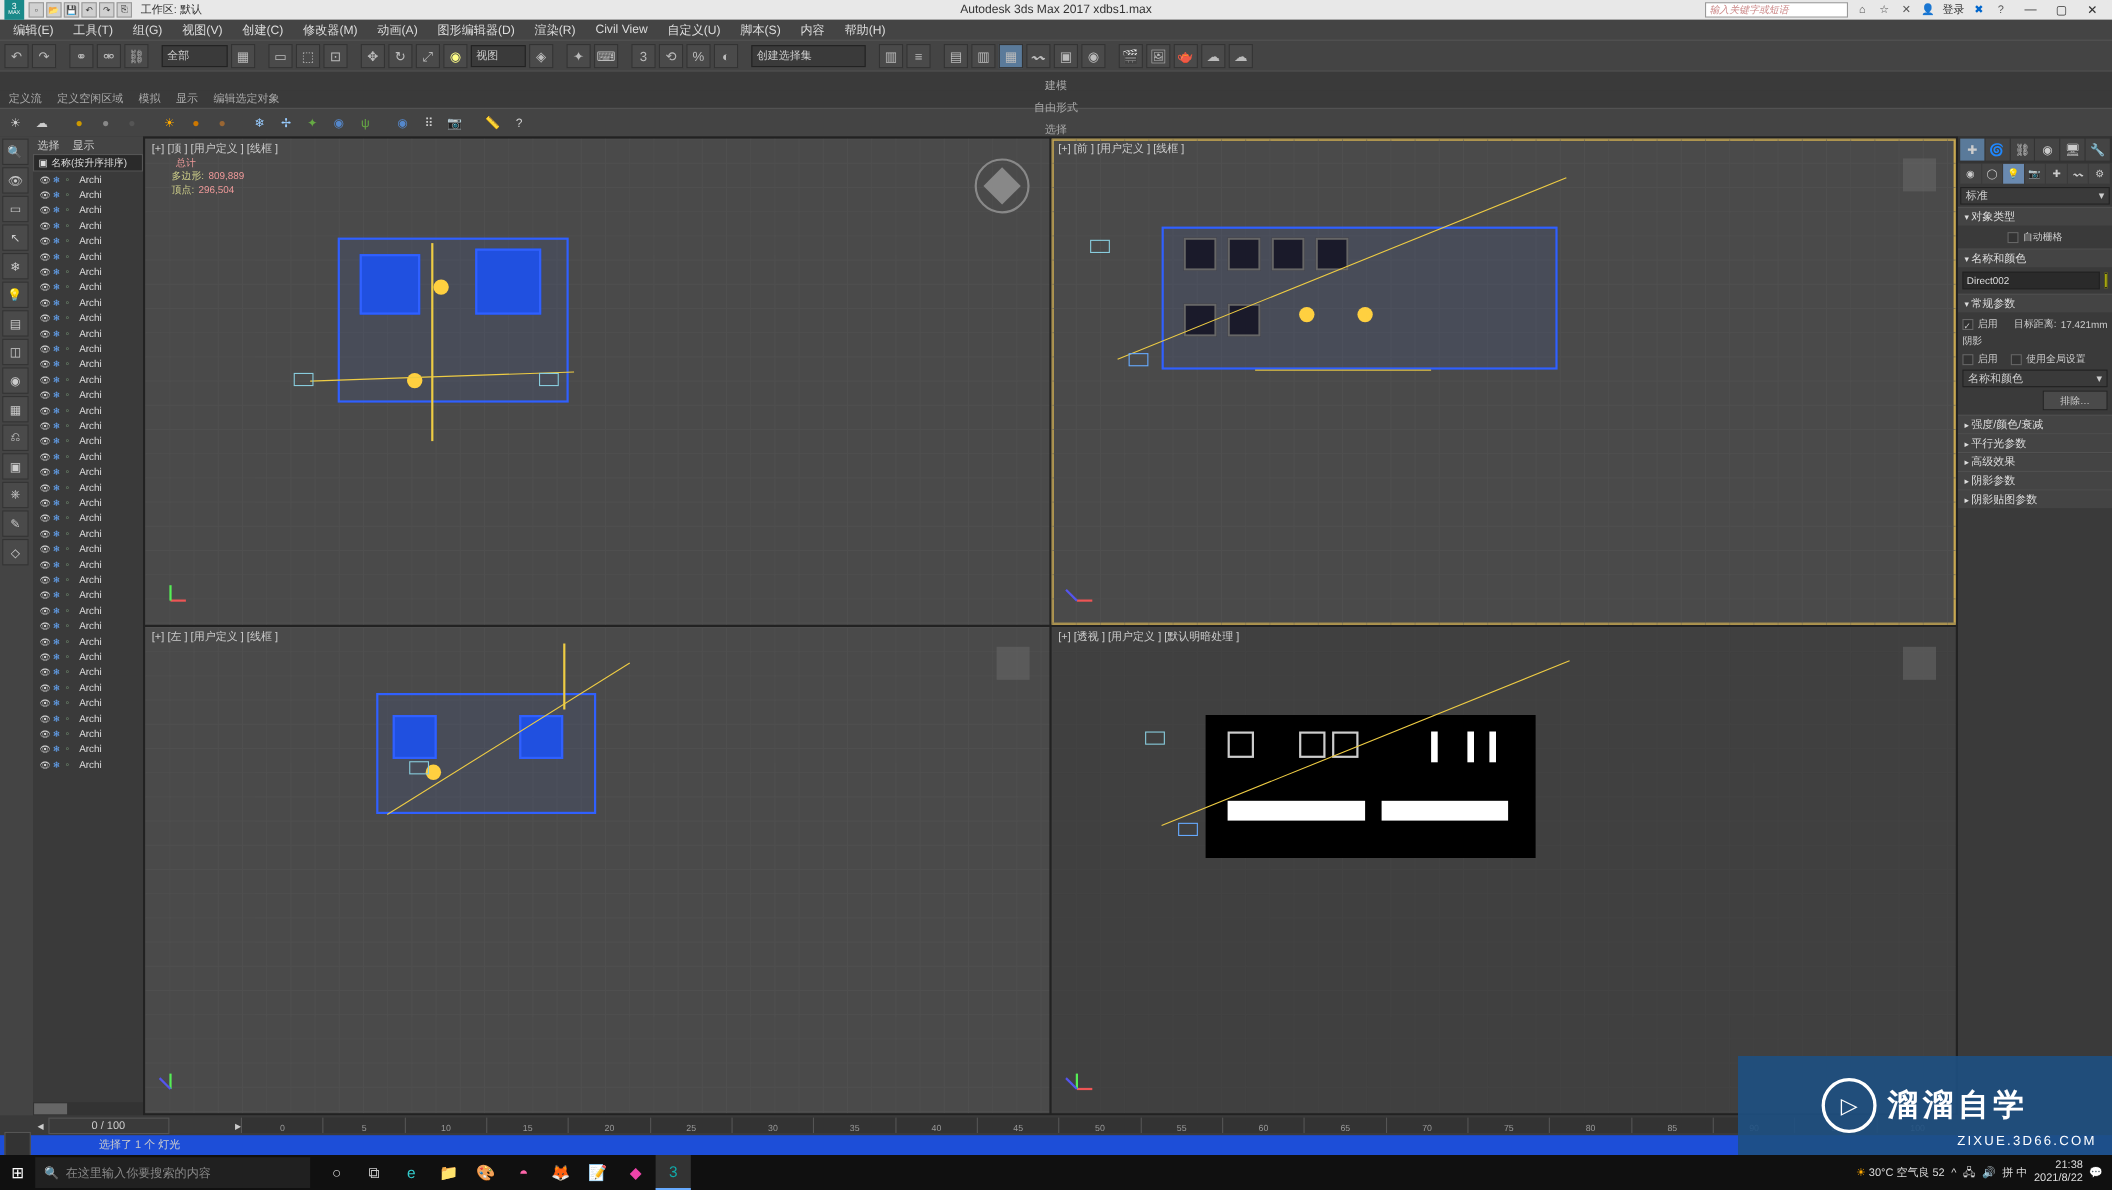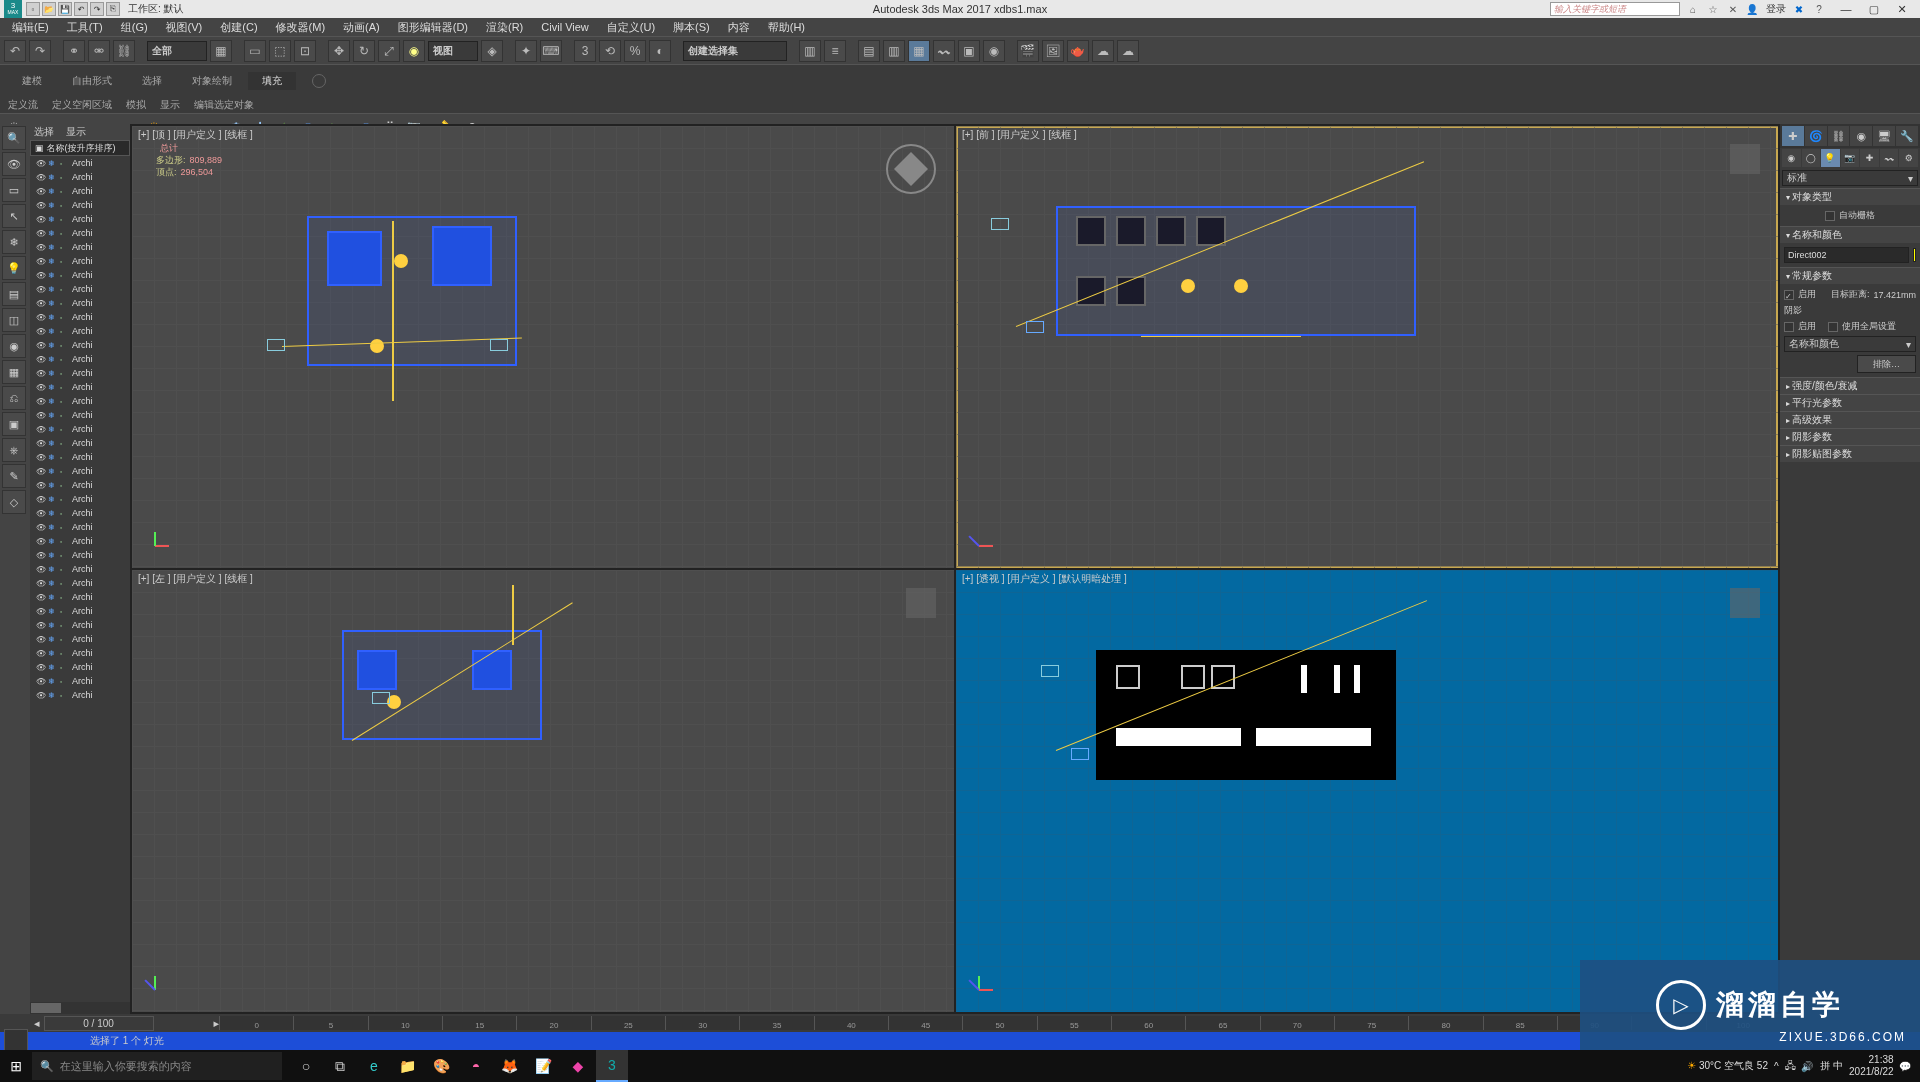--- a/index.html
+++ b/index.html
@@ -19,25 +19,25 @@
 .titlebar .winbtn { width: 28px; height: 16px; display: flex; align-items: center; justify-content: center; font-size: 11px; background: #e8e8e8; }
 
 
 .menubar { height: 18px; background: #444; display: flex; align-items: center; padding: 0 4px; gap: 2px; }
 .menubar .mitem { padding: 2px 8px; font-size: 11px; color: #ddd; }
 
 
 .maintoolbar { height: 28px; background: #444; display: flex; align-items: center; padding: 0 4px; gap: 3px; border-top: 1px solid #555; }
 .tbtn { width: 22px; height: 22px; background: #4a4a4a; border: 1px solid #333; display: flex; align-items: center; justify-content: center; font-size: 12px; color: #bbb; }
 .tbtn.active { background: #5a7a9a; }
-.tdrop { height: 20px; background: #3a3a3a; border: 1px solid #222; color: #ccc; font-size: 10px; padding: 0 4px; display: flex; align-items: center; font-weight: bold; }
+.tdrop { height: 20px; background: #3a3a3a; border: 1px solid #222; color: #ccc; font-size: 10px; padding: 0 4px; display: flex; align-items: center; }
 .tsep { width: 6px; }
 
 
-.ribbon { height: 18px; background: #3a3a3a; display: flex; align-items: center; padding: 16px 8px; gap: 2px; border-top: 1px solid #555; }
+.ribbon { height: 18px; background: #3a3a3a; display: flex; align-items: center; padding: 4px 8px; gap: 2px; border-top: 1px solid #555; flex-direction: column; }
 .ribbon .rtab { padding: 2px 14px; font-size: 10px; color: #aaa; }
 .ribbon .rtab.active { background: #333; color: #ddd; }
 .subribbon { height: 16px; background: #3a3a3a; display: flex; align-items: center; padding: 0 8px; gap: 14px; font-size: 10px; color: #aaa; }
 
 
 .iconbar { height: 26px; background: #444; display: flex; align-items: center; padding: 0 4px; gap: 4px; border-top: 1px solid #555; }
 .iconbar .ibtn { width: 20px; height: 20px; display: flex; align-items: center; justify-content: center; }
 
 
 .mainarea { position: absolute; top: 124px; bottom: 68px; left: 0; right: 0; display: flex; }
@@ -624,21 +624,21 @@
         <div class="yellowline" style="left:220px;top:170px;width:260px;transform:rotate(-32deg)"></div>
         <div class="yellowline" style="left:380px;top:15px;width:2px;height:60px"></div>
         <div class="camico" style="left:240px;top:122px"></div>
       </div>
       <div class="axis">
           <div class="ax axy"></div>
           <div class="ax axz"></div>
         </div>
     </div>
 
-    <div class="vp" style="background:#0369a1">
+    <div class="vp" style="background:#404040">
       <div class="grid persp"></div>
       <div class="vplabel">[+] [透视 ] [用户定义 ] [默认明暗处理 ]</div>
       <div class="vcubesm"></div>
       <div class="vpcontent">
         <div class="perspbox" style="left:140px;top:80px;width:300px;height:130px"></div>
         <div class="perspwin" style="left:160px;top:95px;width:24px;height:24px"></div>
         <div class="perspwin" style="left:225px;top:95px;width:24px;height:24px"></div>
         <div class="perspwin" style="left:255px;top:95px;width:24px;height:24px"></div>
         <div class="perspwhite" style="left:345px;top:95px;width:6px;height:28px"></div>
         <div class="perspwhite" style="left:378px;top:95px;width:6px;height:28px"></div>

